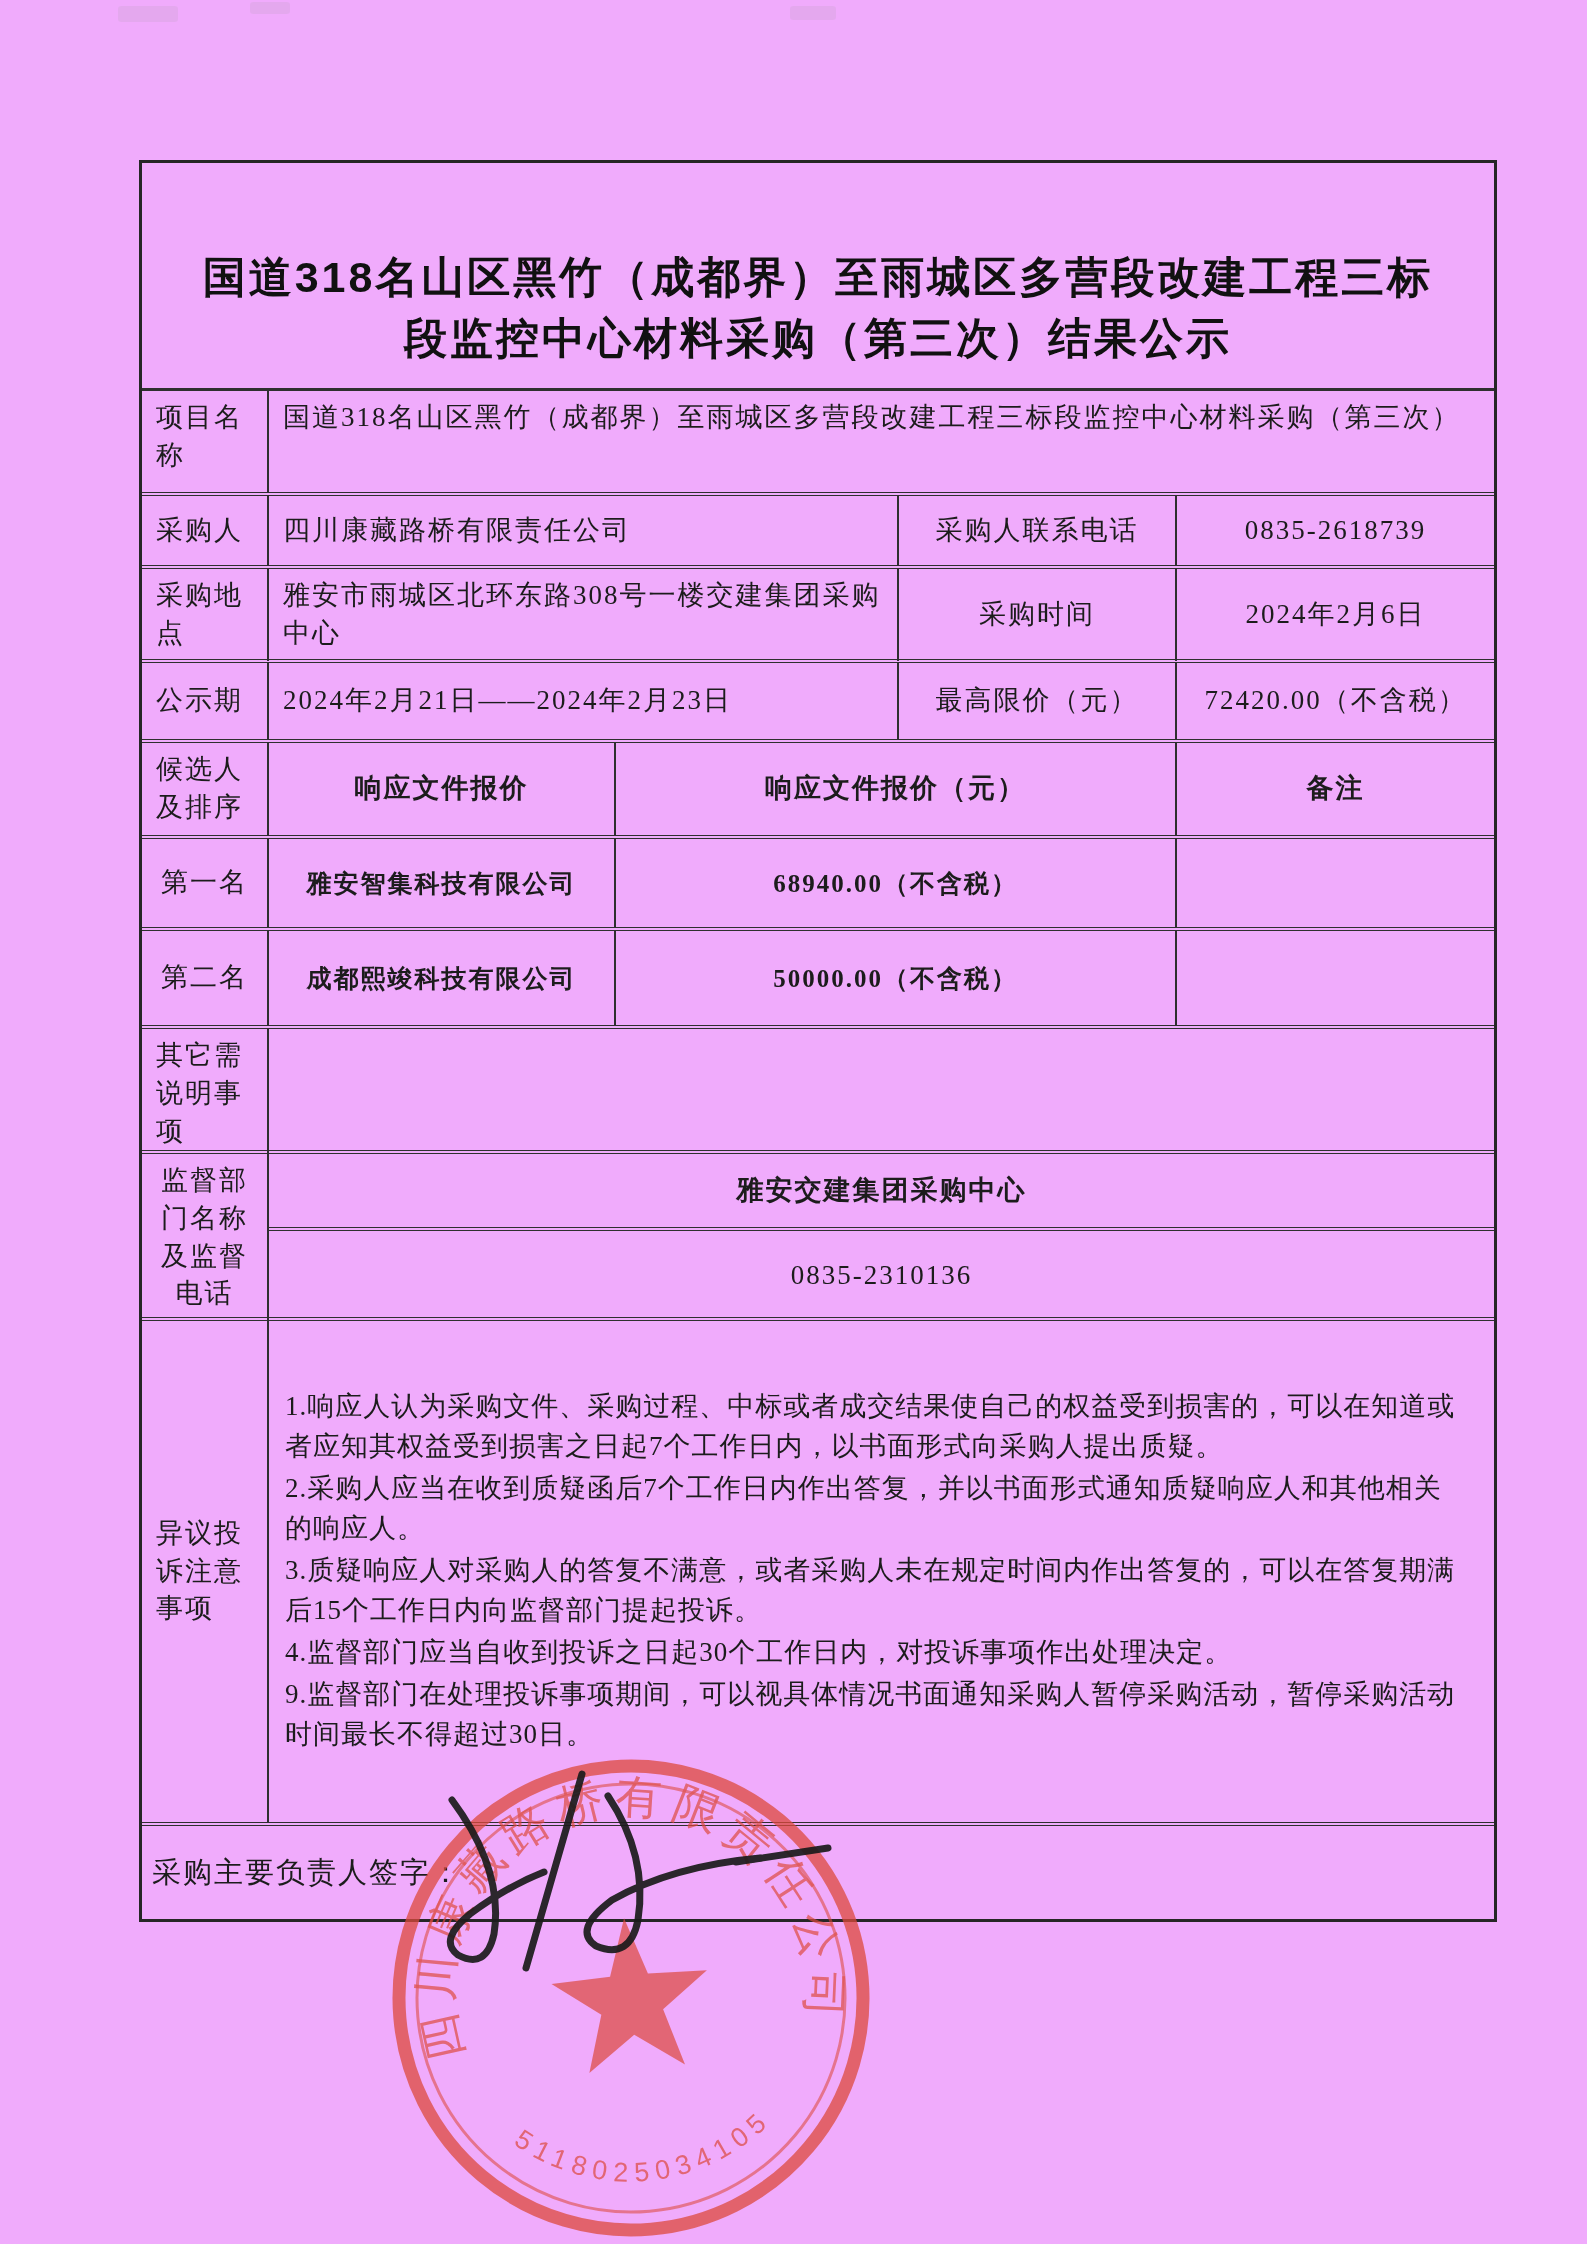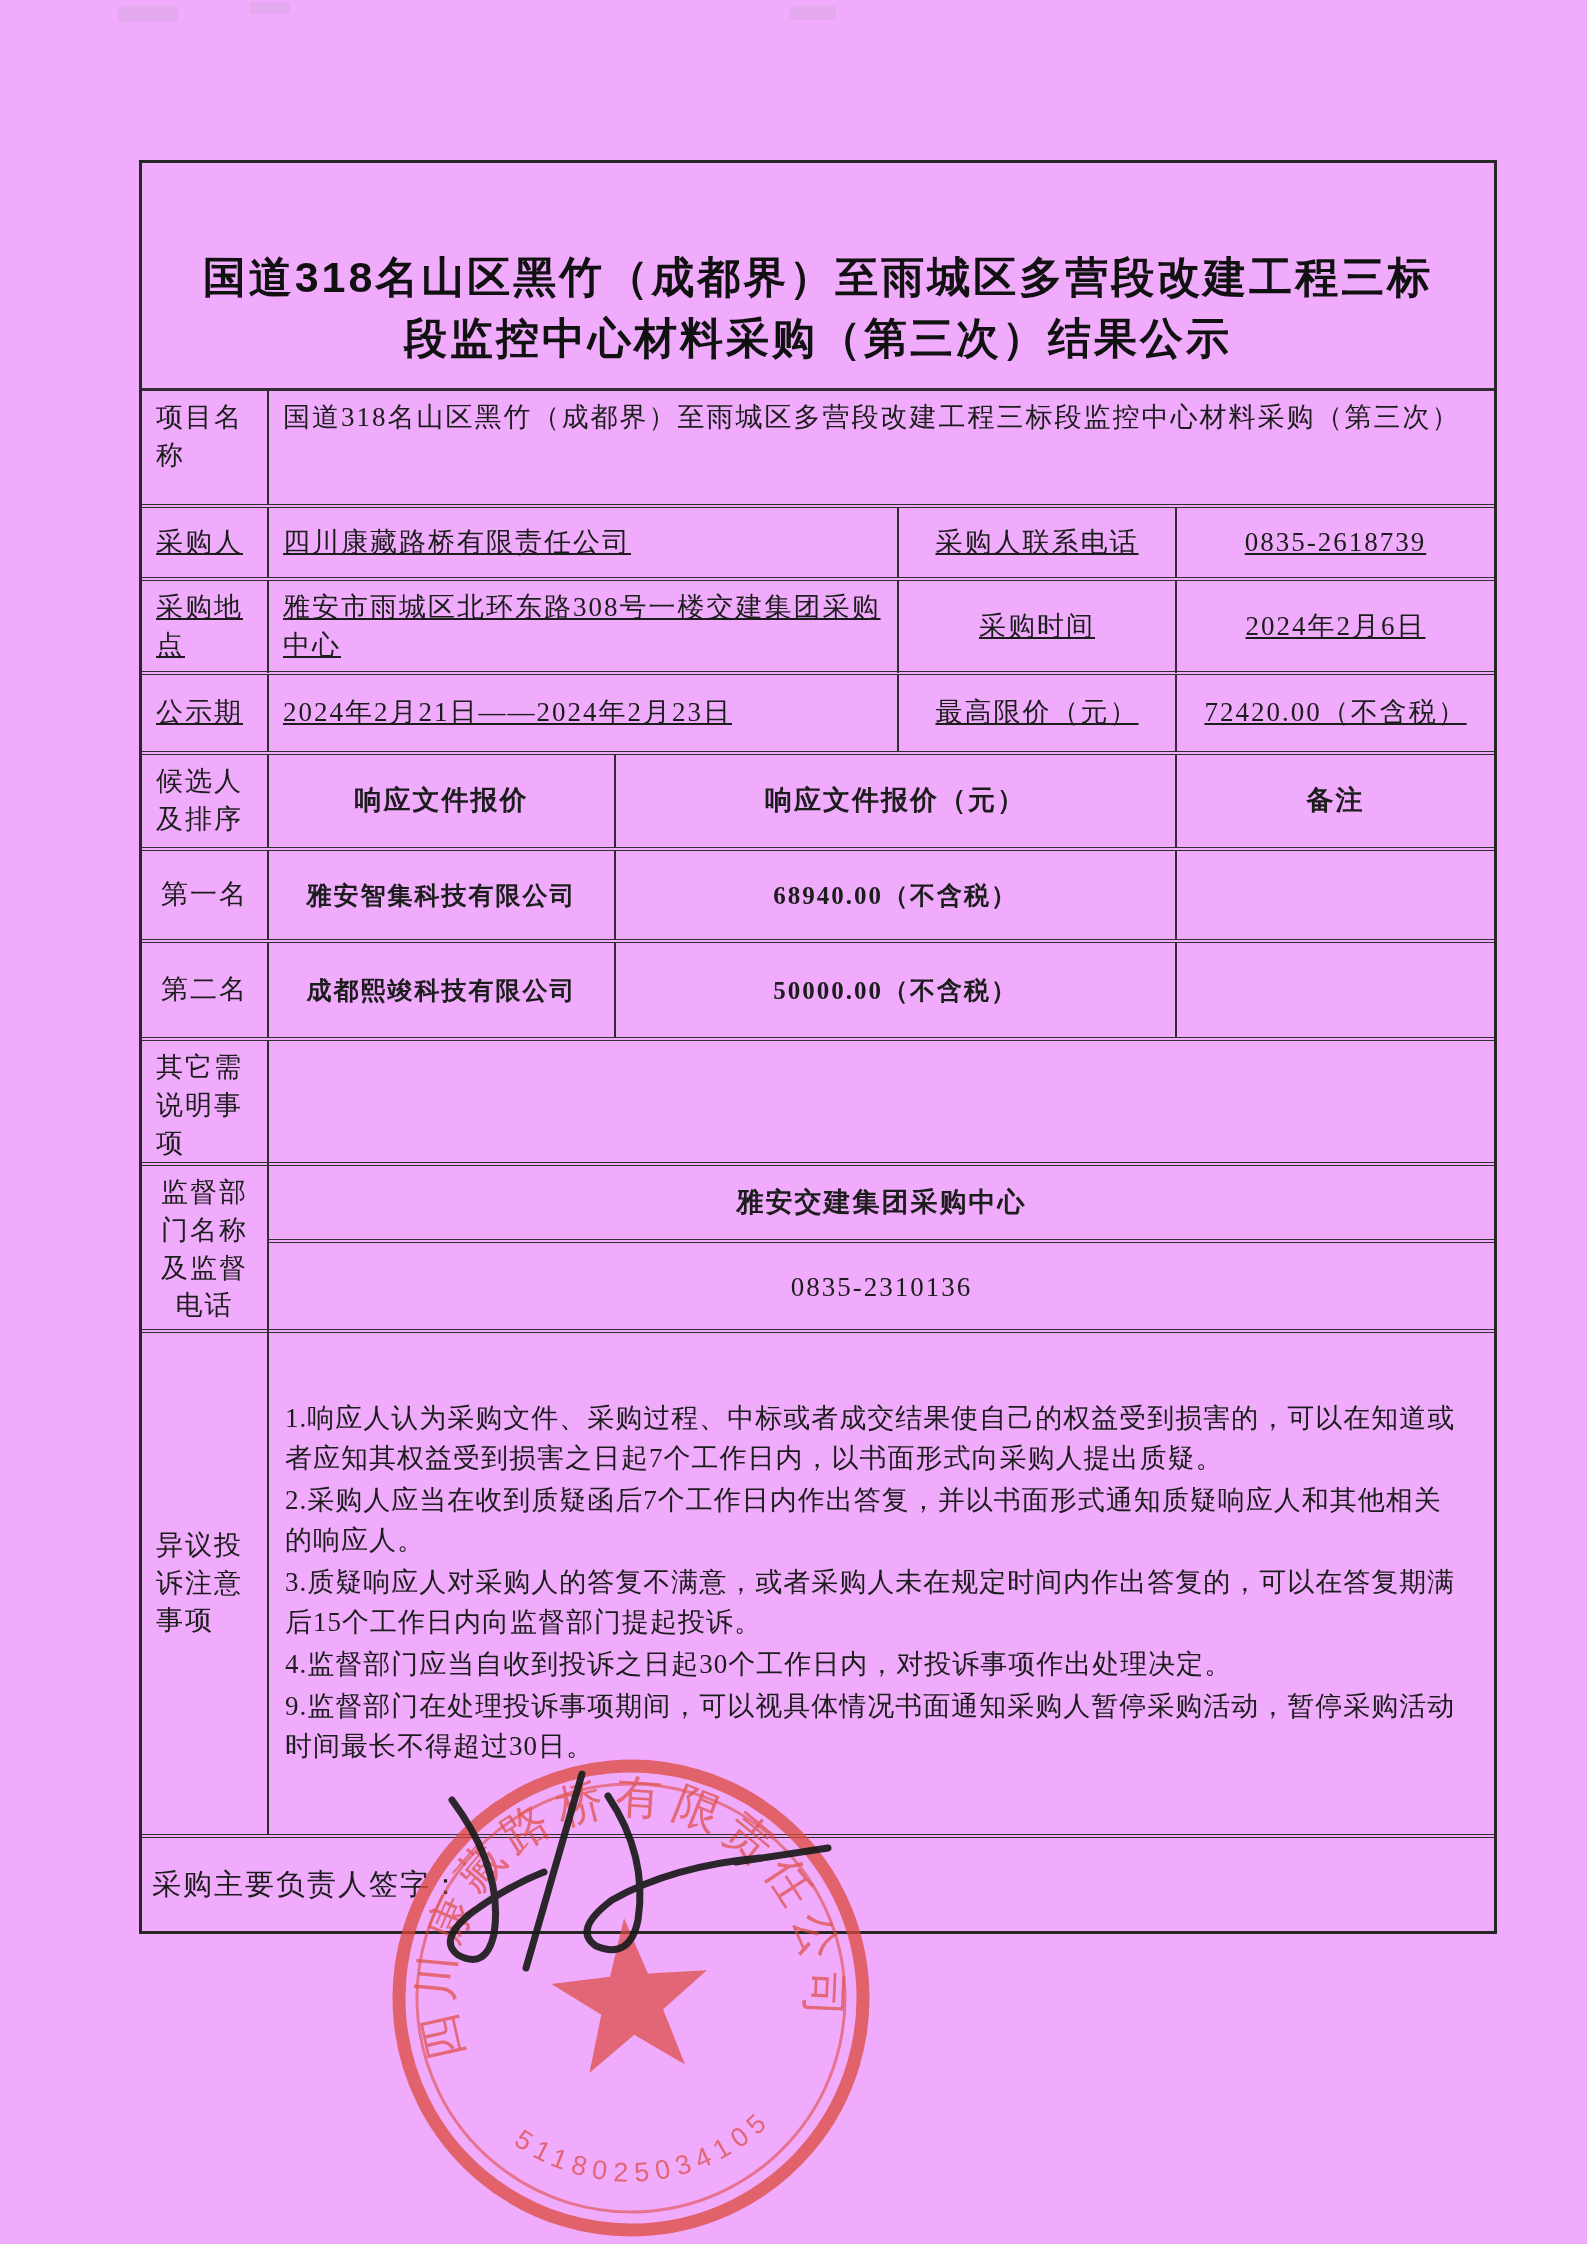--- a/index.html
+++ b/index.html
@@ -27,25 +27,25 @@
   }
   .cell.nr{border-right:none;}
   .cell.top{align-items:flex-start;}
   .cell.ctr{justify-content:center;text-align:center;}
   .titlecell{
     display:block;box-sizing:border-box;height:100%;
     padding:84px 40px 0 40px;text-align:center;
     font-family:"Liberation Sans","DejaVu Sans",sans-serif;
     font-weight:bold;font-size:43px;line-height:1.42;letter-spacing:3px;color:#111;
   }
-  .g4{grid-template-columns:127px 630px 278px 1fr;text-decoration:underline;}
+  .g4{grid-template-columns:127px 630px 278px 1fr;}
   .g2{grid-template-columns:127px 1fr;}
   .gc{grid-template-columns:127px 347px 561px 1fr;}
   .h-title{height:228px;}
-  .h-project{height:117px;}
+  .h-project{height:105px;}
   .h-purchaser{height:73px;}
   .h-location{height:94px;}
   .h-publicity{height:80px;}
   .h-candhead{height:96px;}
   .h-cand1{height:92px;}
   .h-cand2{height:98px;}
   .h-other{height:125px;}
   .h-super{height:167px;}
   .h-objection{height:505px;}
   .h-sign{height:93px;}

